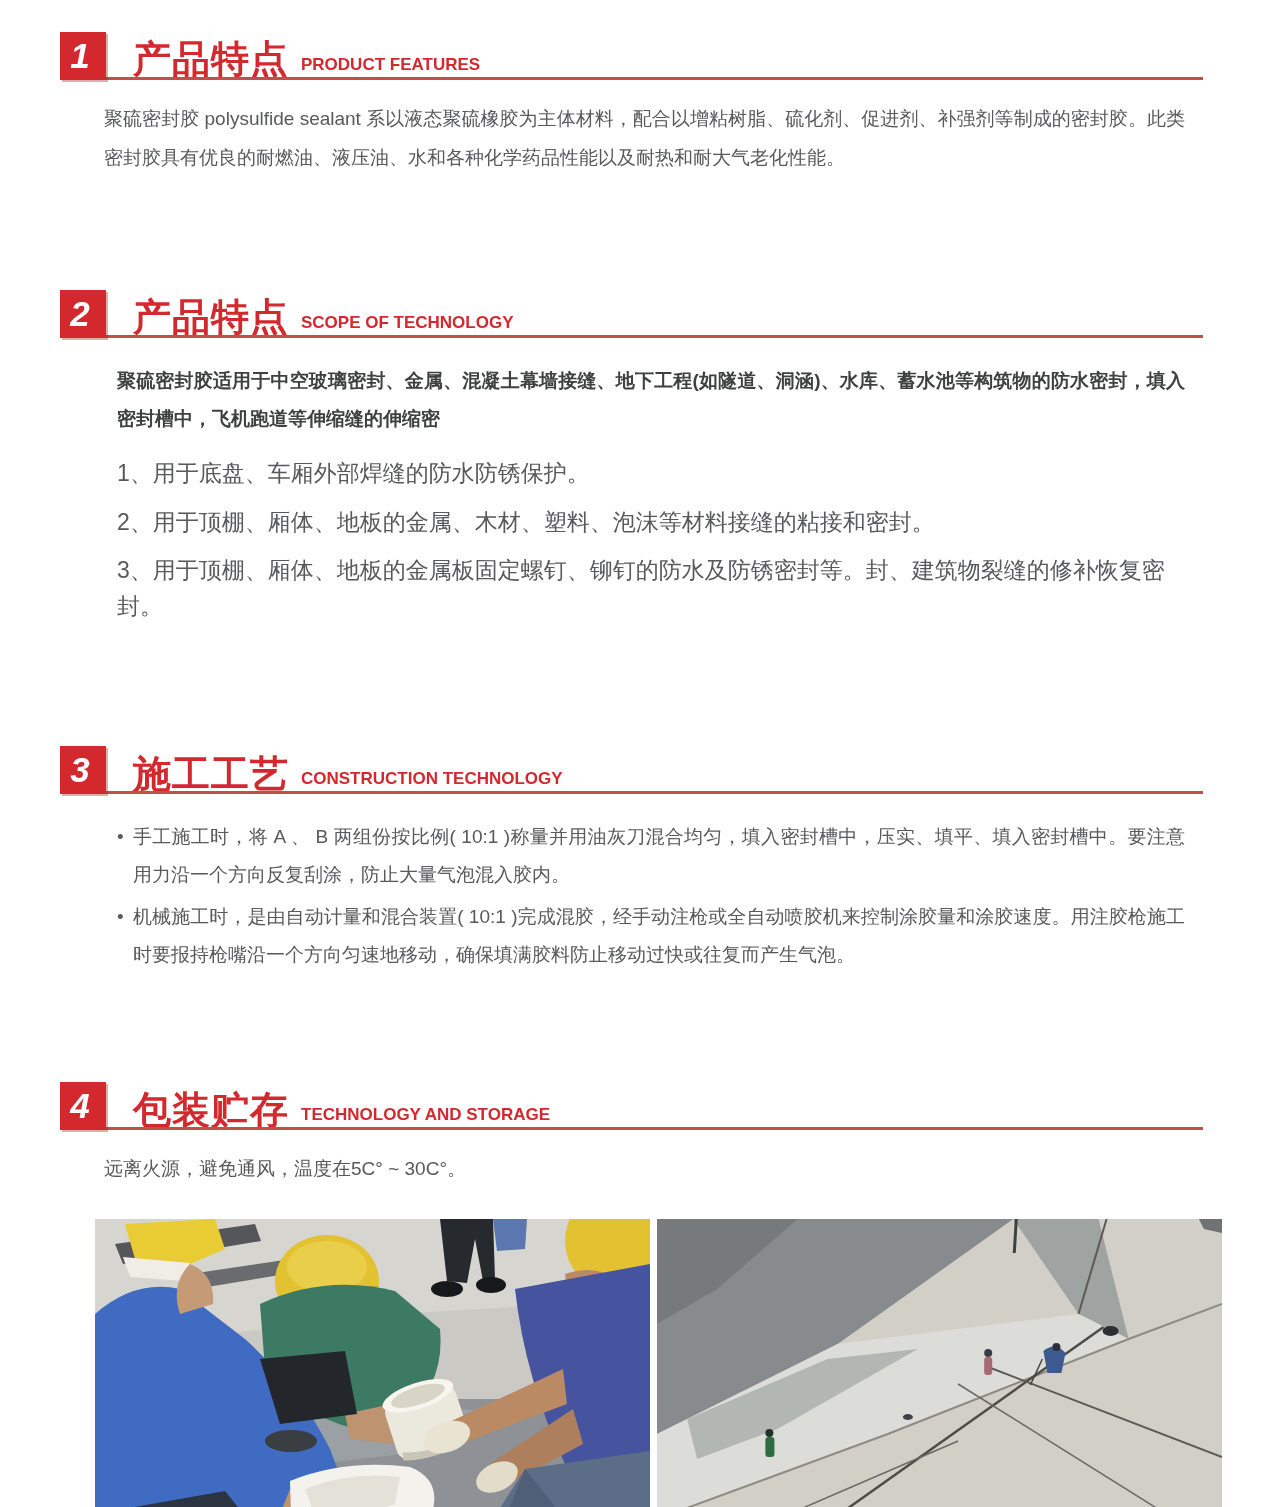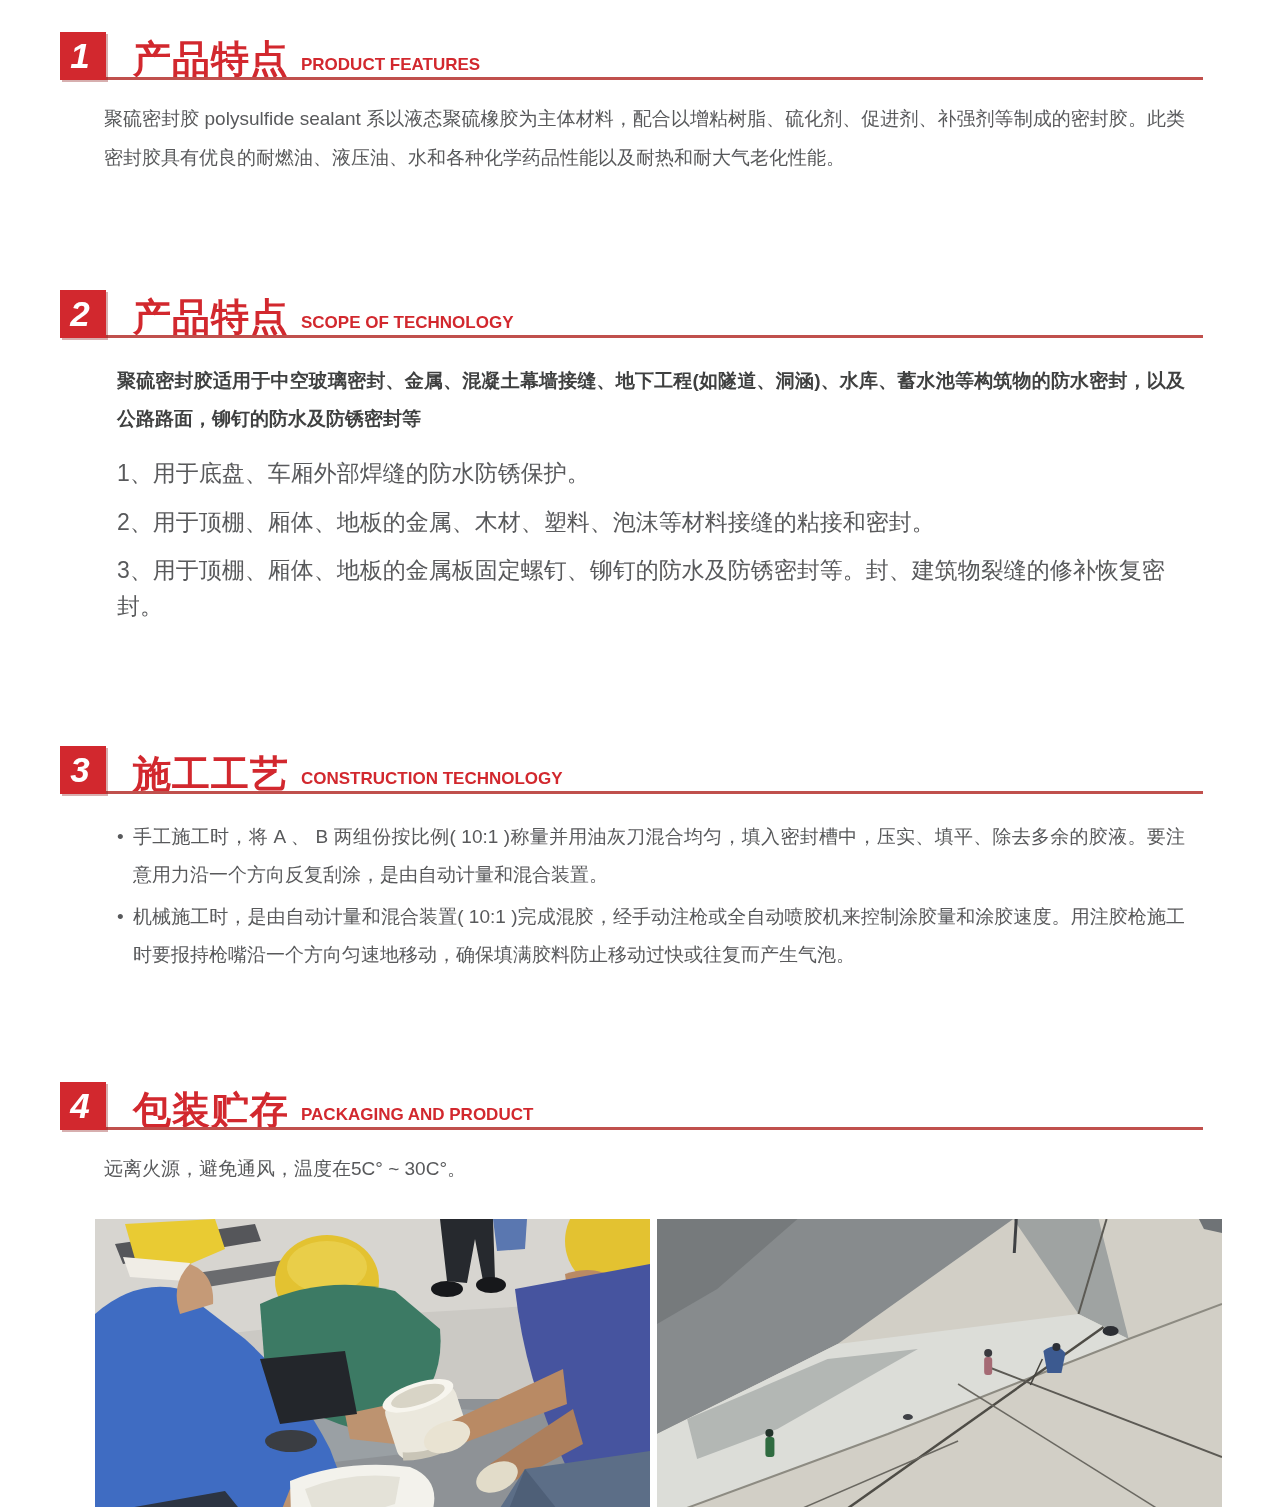--- a/index.html
+++ b/index.html
@@ -137,45 +137,45 @@
   </div>
   <p class="para">聚硫密封胶 polysulfide sealant 系以液态聚硫橡胶为主体材料，配合以增粘树脂、硫化剂、促进剂、补强剂等制成的密封胶。此类密封胶具有优良的耐燃油、液压油、水和各种化学药品性能以及耐热和耐大气老化性能。</p>
 </section>
 
 <section class="sec2">
   <div class="sec-head">
     <div class="badge">2</div>
     <div class="title-zh">产品特点</div>
     <div class="title-en">SCOPE OF TECHNOLOGY</div>
   </div>
-  <p class="lead">聚硫密封胶适用于中空玻璃密封、金属、混凝土幕墙接缝、地下工程(如隧道、洞涵)、水库、蓄水池等构筑物的防水密封，以及公路路面，铆钉的防水及防锈密封等</p>
+  <p class="lead">聚硫密封胶适用于中空玻璃密封、金属、混凝土幕墙接缝、地下工程(如隧道、洞涵)、水库、蓄水池等构筑物的防水密封，填入密封槽中，飞机跑道等伸缩缝的伸缩密</p>
   <ul class="plain-list">
     <li>1、用于底盘、车厢外部焊缝的防水防锈保护。</li>
     <li>2、用于顶棚、厢体、地板的金属、木材、塑料、泡沫等材料接缝的粘接和密封。</li>
     <li>3、用于顶棚、厢体、地板的金属板固定螺钉、铆钉的防水及防锈密封等。封、建筑物裂缝的修补恢复密封。</li>
   </ul>
 </section>
 
 <section class="sec3">
   <div class="sec-head">
     <div class="badge">3</div>
     <div class="title-zh">施工工艺</div>
     <div class="title-en">CONSTRUCTION TECHNOLOGY</div>
   </div>
   <ul class="dot-list">
-    <li>手工施工时，将 A 、 B 两组份按比例( 10:1 )称量并用油灰刀混合均匀，填入密封槽中，压实、填平、除去多余的胶液。要注意用力沿一个方向反复刮涂，是由自动计量和混合装置。</li>
+    <li>手工施工时，将 A 、 B 两组份按比例( 10:1 )称量并用油灰刀混合均匀，填入密封槽中，压实、填平、填入密封槽中。要注意用力沿一个方向反复刮涂，防止大量气泡混入胶内。</li>
     <li>机械施工时，是由自动计量和混合装置( 10:1 )完成混胶，经手动注枪或全自动喷胶机来控制涂胶量和涂胶速度。用注胶枪施工时要报持枪嘴沿一个方向匀速地移动，确保填满胶料防止移动过快或往复而产生气泡。</li>
   </ul>
 </section>
 
 <section class="sec4">
   <div class="sec-head">
     <div class="badge">4</div>
     <div class="title-zh">包装贮存</div>
-    <div class="title-en">PACKAGING AND PRODUCT</div>
+    <div class="title-en">TECHNOLOGY AND STORAGE</div>
   </div>
   <p class="para">远离火源，避免通风，温度在5C° ~ 30C°。</p>
 </section>
 
 <div class="photo-row">
 
   <div class="photo photo-left">
     <svg viewBox="0 0 555 357" preserveAspectRatio="none" aria-hidden="true">
       <rect width="555" height="357" fill="#cbc9c4"></rect>
       <polygon points="0,0 555,0 555,80 300,95 0,130" fill="#d7d5d0"></polygon>

